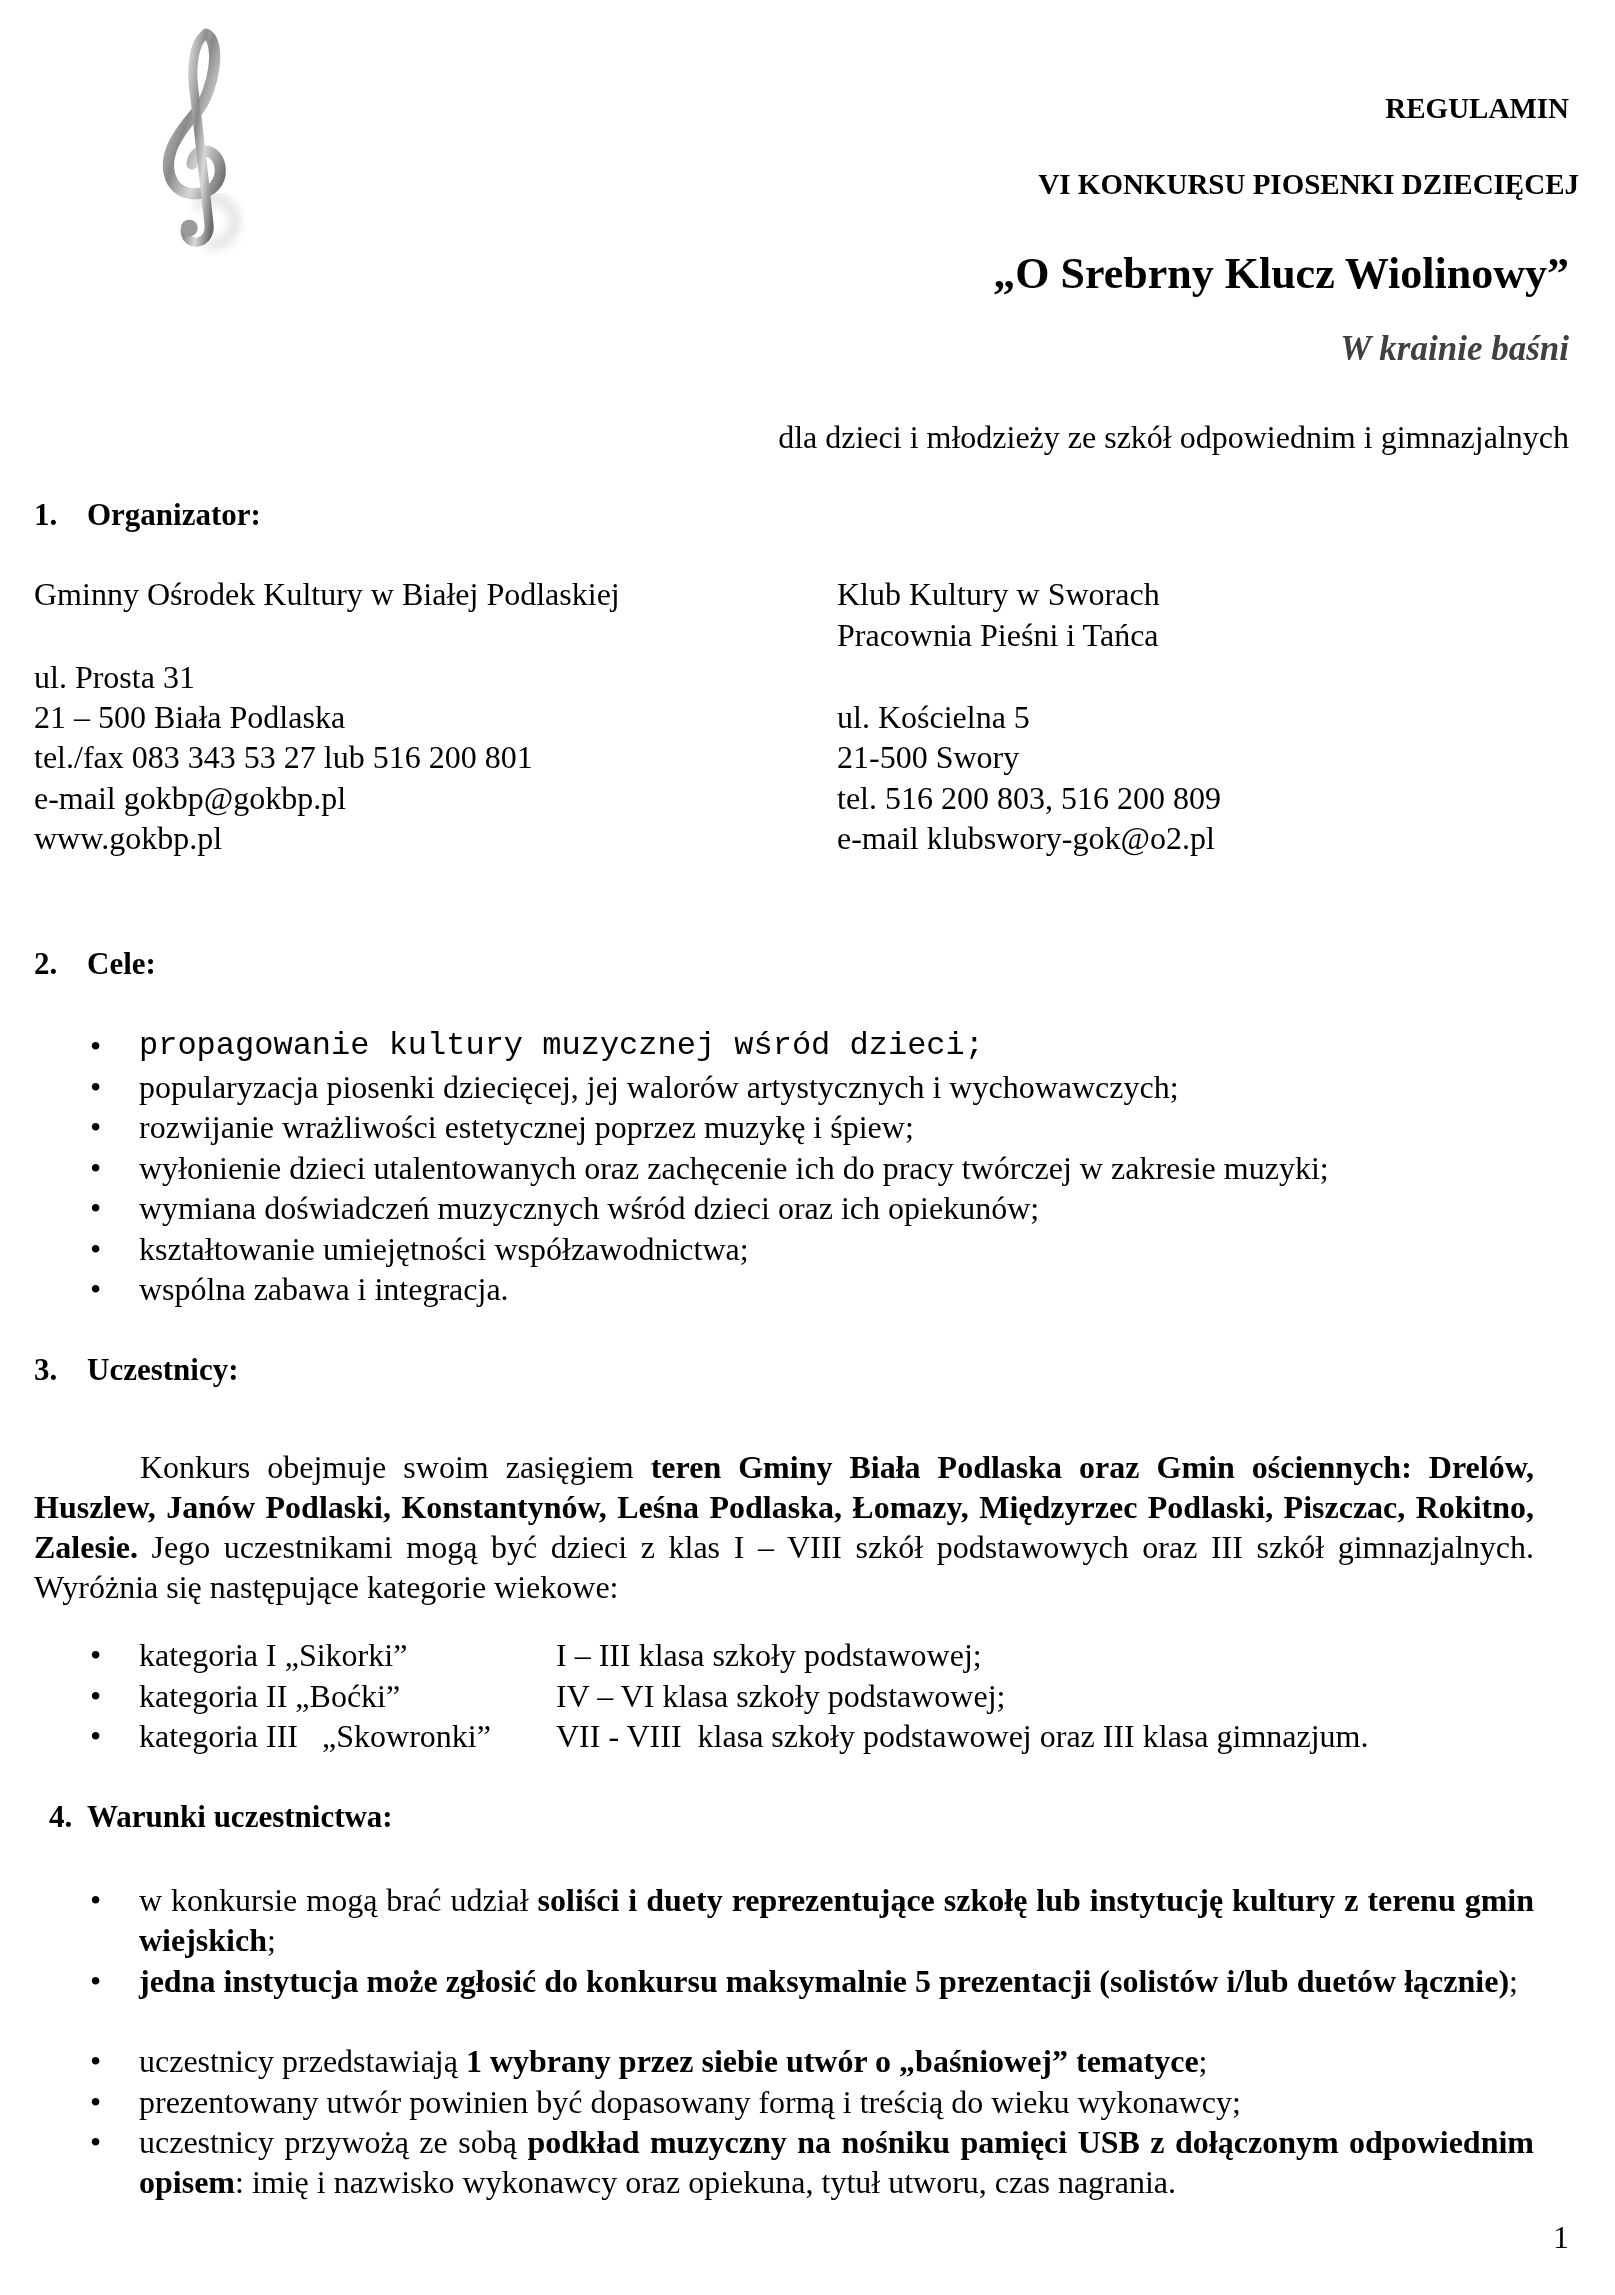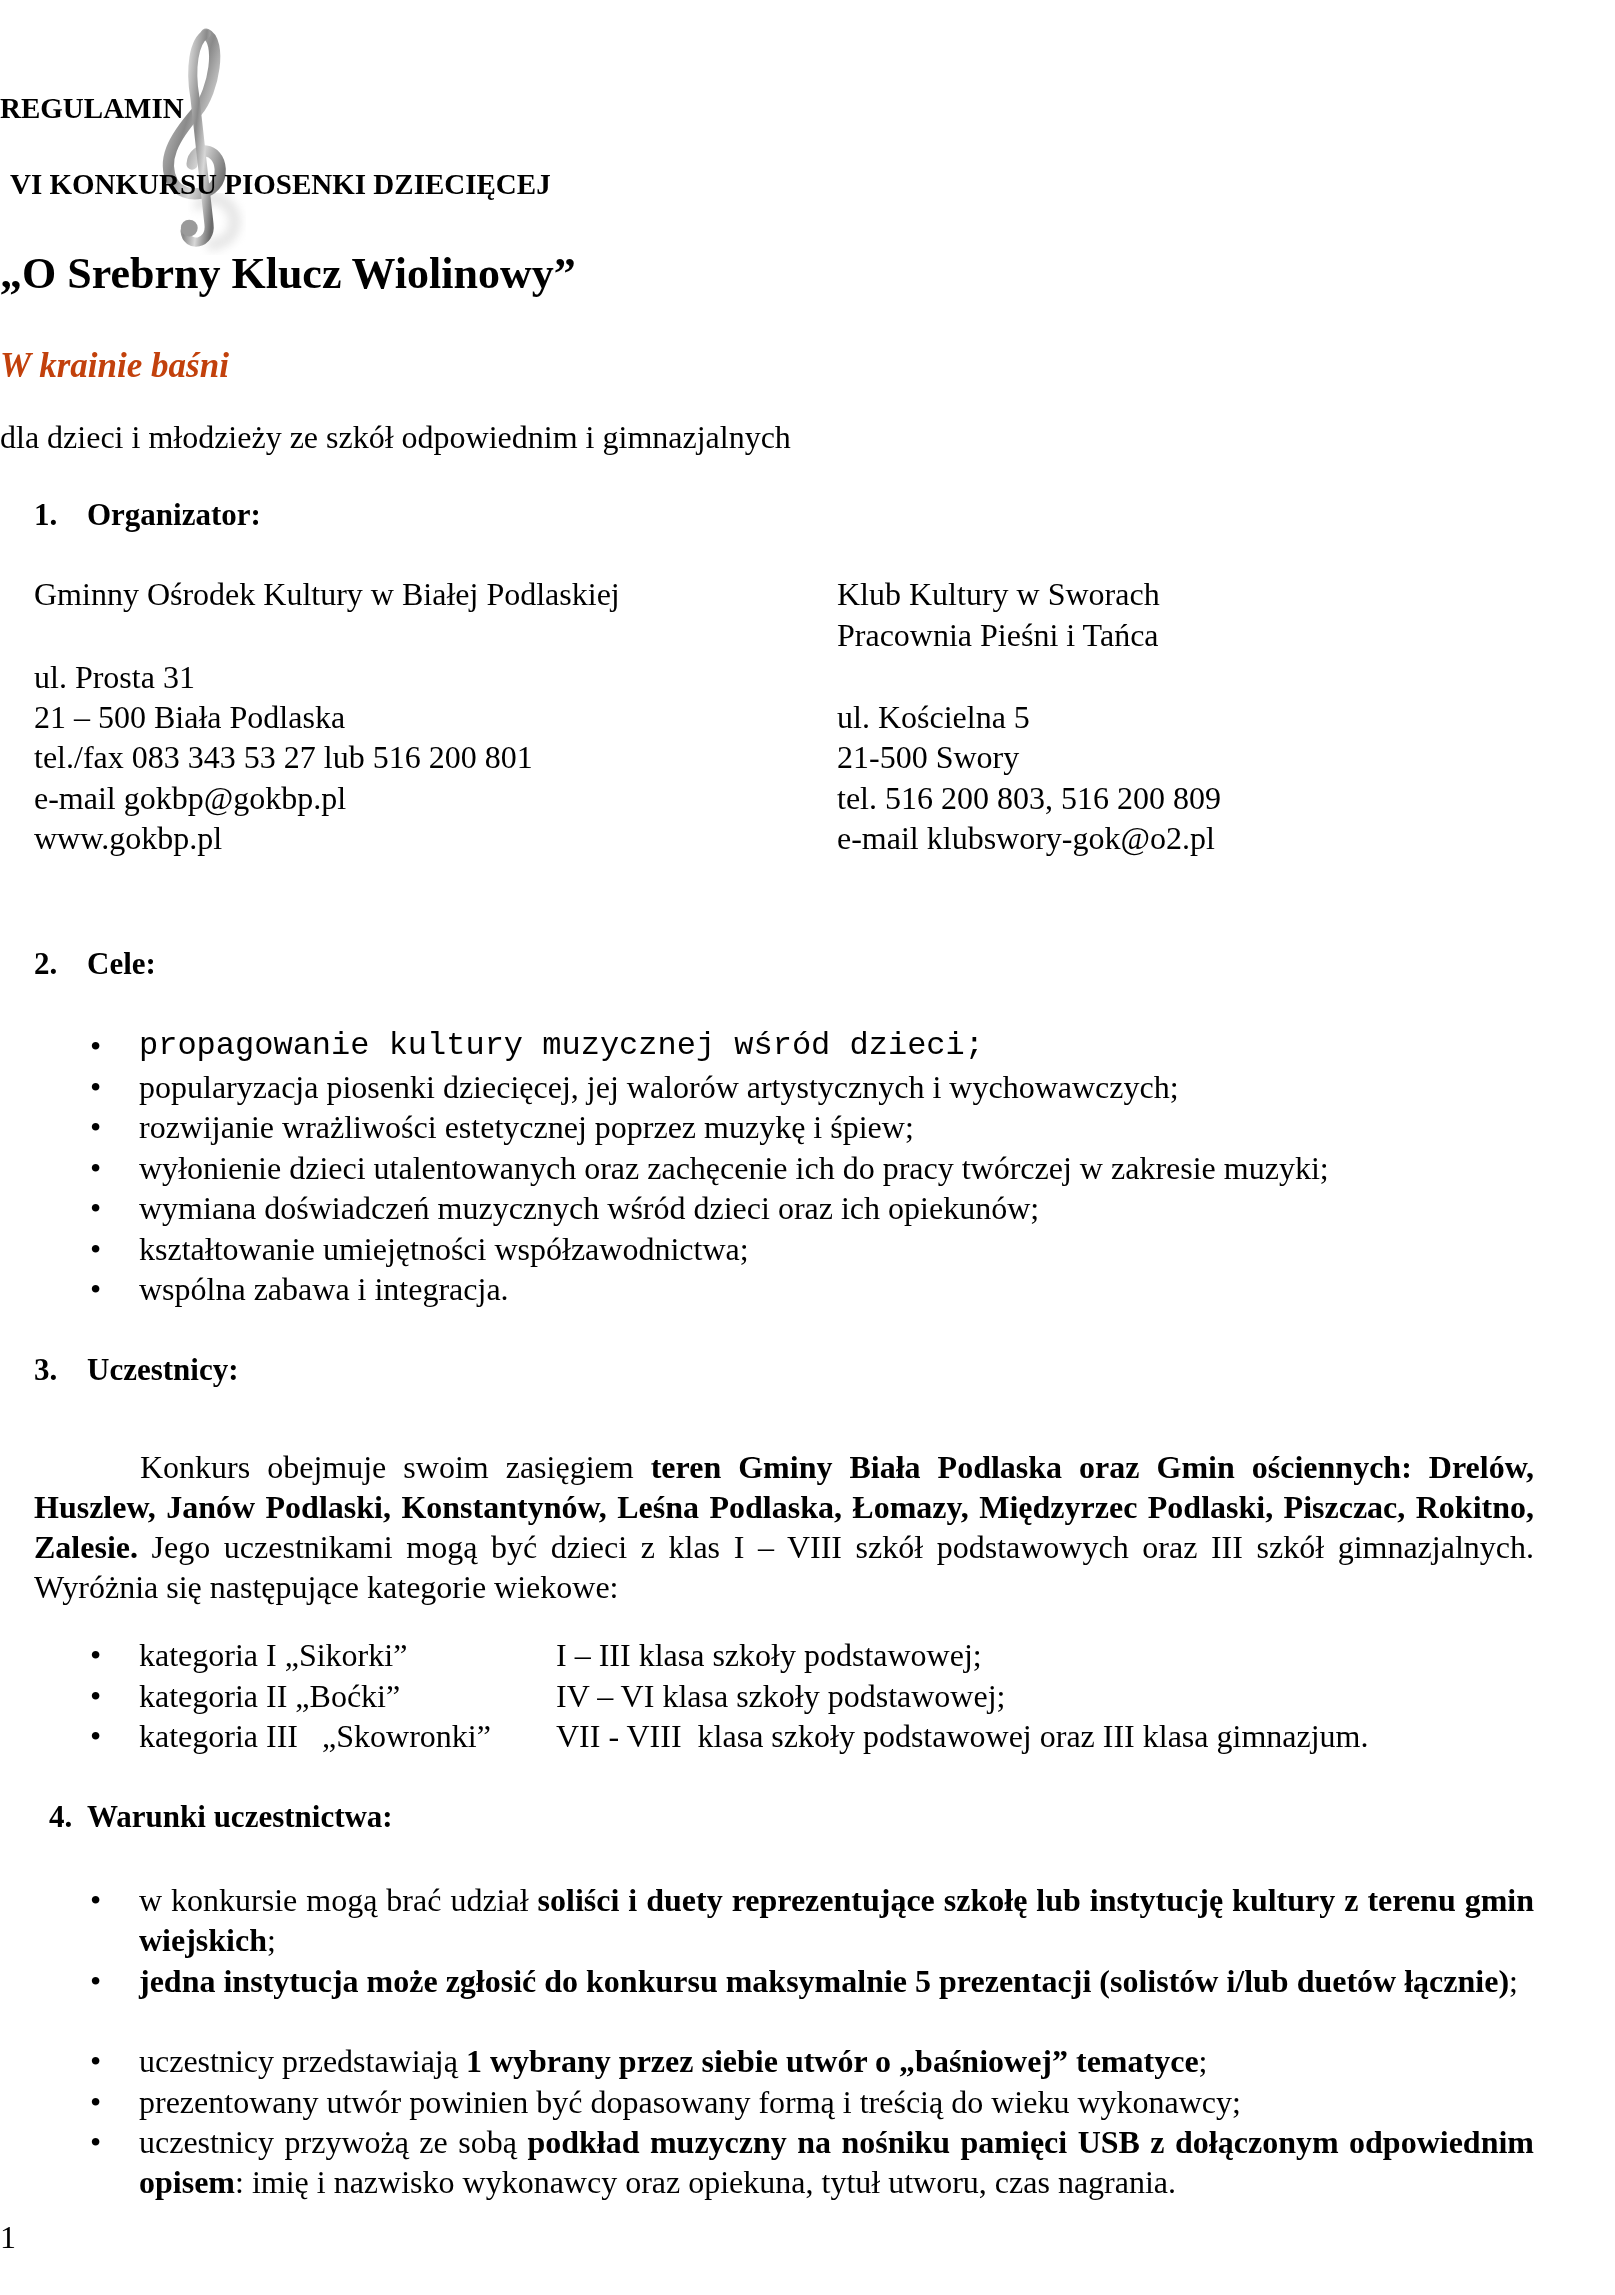--- a/index.html
+++ b/index.html
@@ -1,19 +1,19 @@
 <!DOCTYPE html>
 <html style="font-size:11.3px"><head>
 <meta charset="utf-8">
 <style>
   html, body { margin: 0; padding: 0; background: #ffffff; }
   body { width: 1616px; height: 2295px; position: relative; overflow: hidden;
          font-family: "Liberation Serif", "DejaVu Serif", serif; color: #000; }
   .abs { position: absolute; }
-  .center { left: 0; width: 1569px; text-align: left; }
+  .center { left: 0; width: 1569px; text-align: right; }
   .line { font-size: 32px; line-height: 40px; white-space: nowrap; }
   .h-top { font-size: 29px; font-weight: bold; line-height: 35px; }
   .title { font-size: 44px; font-weight: bold; line-height: 51px; }
   .subtitle { font-size: 35px; font-weight: bold; font-style: italic; line-height: 42px; }
   .section { left: 34px; font-size: 31px; font-weight: bold; line-height: 40px; white-space: nowrap; }
   .section .num { display: inline-block; width: 53px; }
   .bullet { position: absolute; left: 90px; font-size: 32px; line-height: 40px; }
   .btext { position: absolute; left: 139px; width: 1395px; font-size: 32px; line-height: 40px; }
   .justify { text-align: justify; text-align-last: left; }
   b { font-weight: bold; }
@@ -39,21 +39,21 @@
     <path d="M110 330 C 150 330, 160 290, 135 270 C 120 258, 100 262, 98 280" fill="none" stroke="#bbb" stroke-width="18" opacity="0.35" filter="url(#sh)"></path>
     <path d="M108 30 C 130 40, 120 110, 95 140 C 60 180, 45 210, 60 240 C 75 268, 130 262, 128 222 C 126 190, 90 188, 88 215" fill="none" stroke="url(#silver)" stroke-width="16" stroke-linecap="round"></path>
     <path d="M108 30 C 90 40, 85 80, 92 120 L 112 300 C 116 330, 80 335, 78 310" fill="none" stroke="url(#silver)" stroke-width="13" stroke-linecap="round"></path>
     <circle cx="84" cy="306" r="12" fill="#9a9a9a"></circle>
   </svg>
 </div>
 
 <div class="abs center h-top" style="top:91px;">REGULAMIN</div>
 <div class="abs center h-top" style="top:167px;margin-left:10px;">VI KONKURSU PIOSENKI DZIECIĘCEJ</div>
 <div class="abs center title" style="top:248px; color:#000000;">„O Srebrny Klucz Wiolinowy”</div>
-<div class="abs center subtitle" style="top:345px; color:#c2410c;">W krainie baśni</div>
+<div class="abs center subtitle" style="top:328px; color:#404040;">W krainie baśni</div>
 <div class="abs center line" style="top:417px;">dla dzieci i młodzieży ze szkół odpowiednim i gimnazjalnych</div>
 
 <div class="abs section" style="top:495px;">
   <span class="num">1.</span><span>Organizator:</span>
 </div>
 
 <div>
   <div class="abs line" style="left:34px; top:574px;">Gminny Ośrodek Kultury w Białej Podlaskiej</div>
   <div class="abs line" style="left:34px; top:657px;">ul. Prosta 31</div>
   <div class="abs line" style="left:34px; top:697px;">21 – 500 Biała Podlaska</div>

